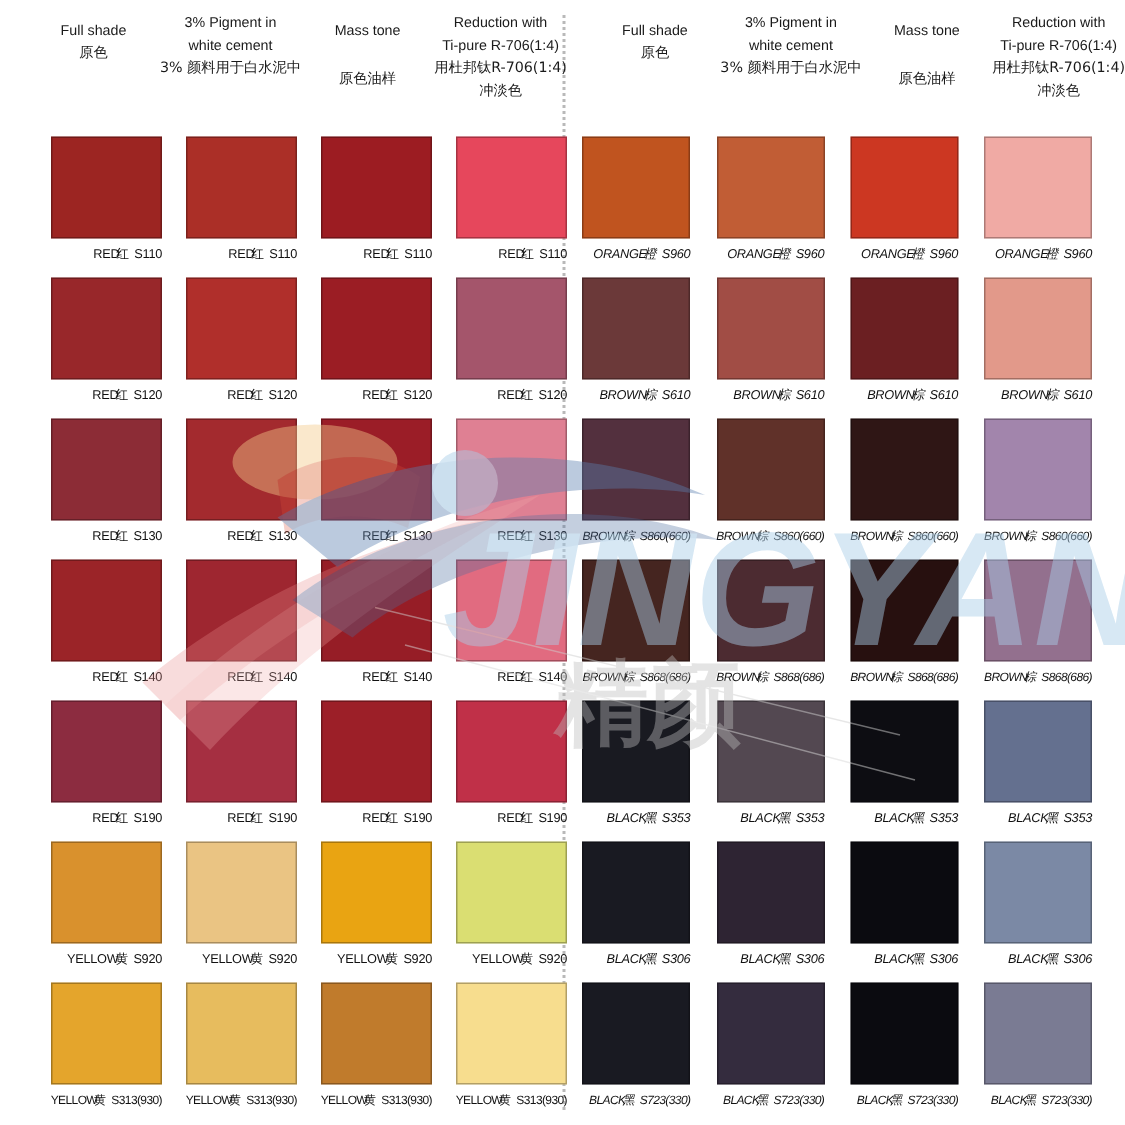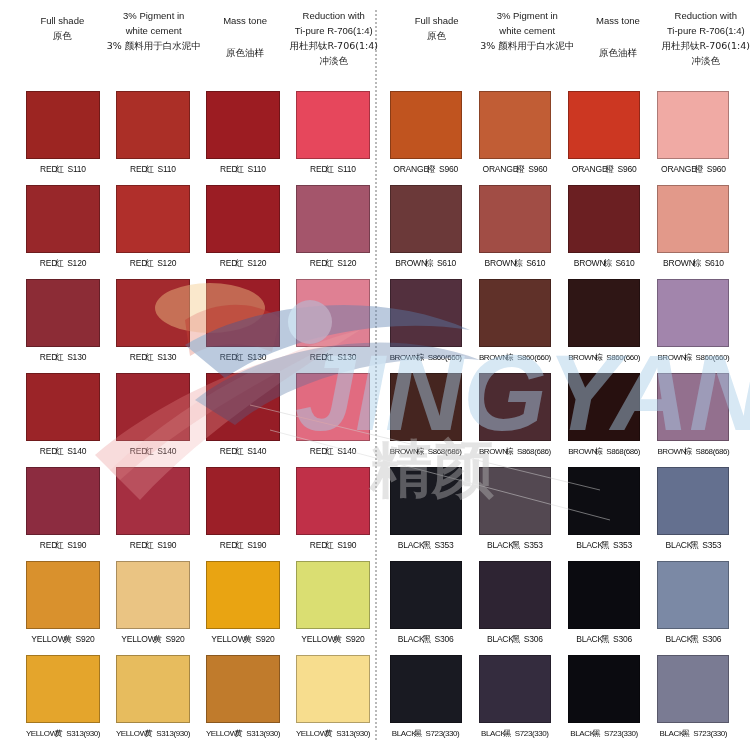--- a/index.html
+++ b/index.html
@@ -69,31 +69,31 @@
   .hcol.c1 .hline.cn{margin-top:0;}
   .hcol.c3 .hline:nth-of-type(1){margin-top:5px;}
   .hcol.c3 .hline.cn{margin-top:17px;}
 
   
   .grid{
     position:absolute;
     z-index:3;
   }
   .grid.left{left:18px;top:88px;width:360px;}
-  .grid.right{left:381px;top:88px;width:357px;}
+  .grid.right{left:371px;top:88px;width:357px;font-style:italic;}
 
   .row{
     display:flex;
     height:94px;
   }
   .cell{
     flex:1 1 0;
     display:flex;
     flex-direction:column;
-    align-items:center;
+    align-items:flex-end;
     box-sizing:border-box;
   }
   .swatch{
     width:74px;height:68px;
     border:1px solid rgba(0,0,0,0.28);
     box-sizing:border-box;
     margin-top:3px;
   }
   .grid.right .swatch{width:72px;}
   .caption{

